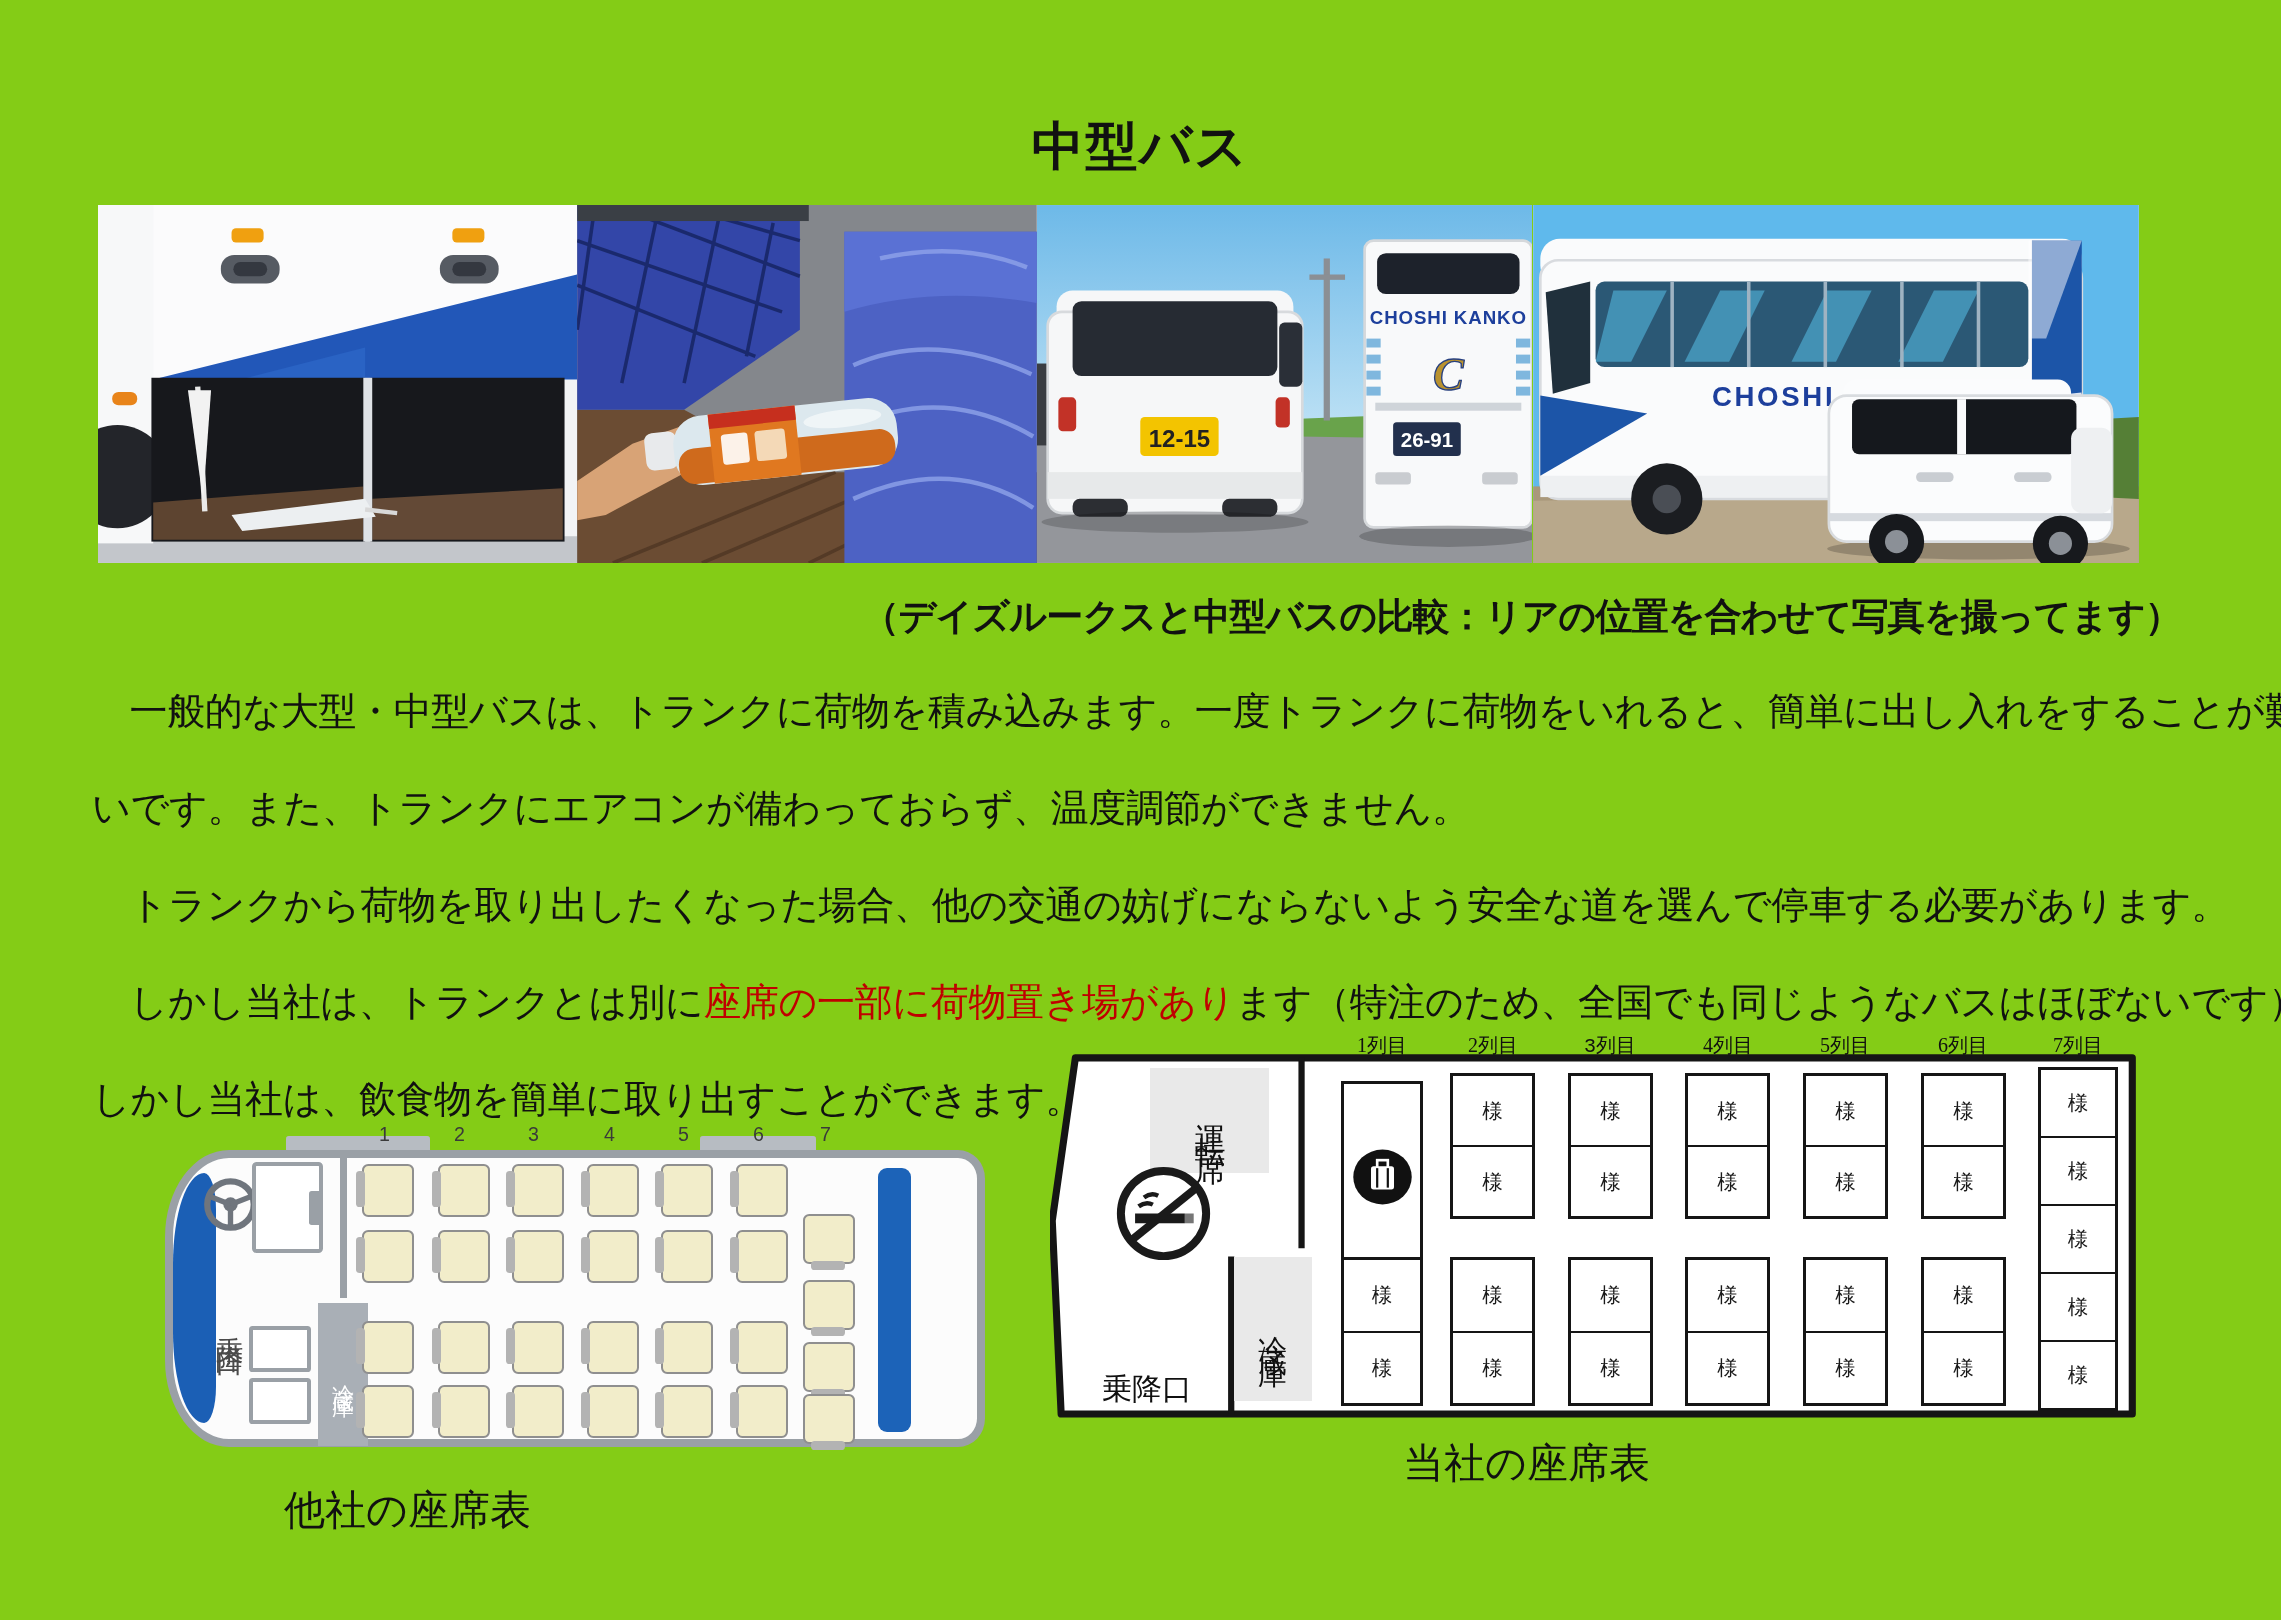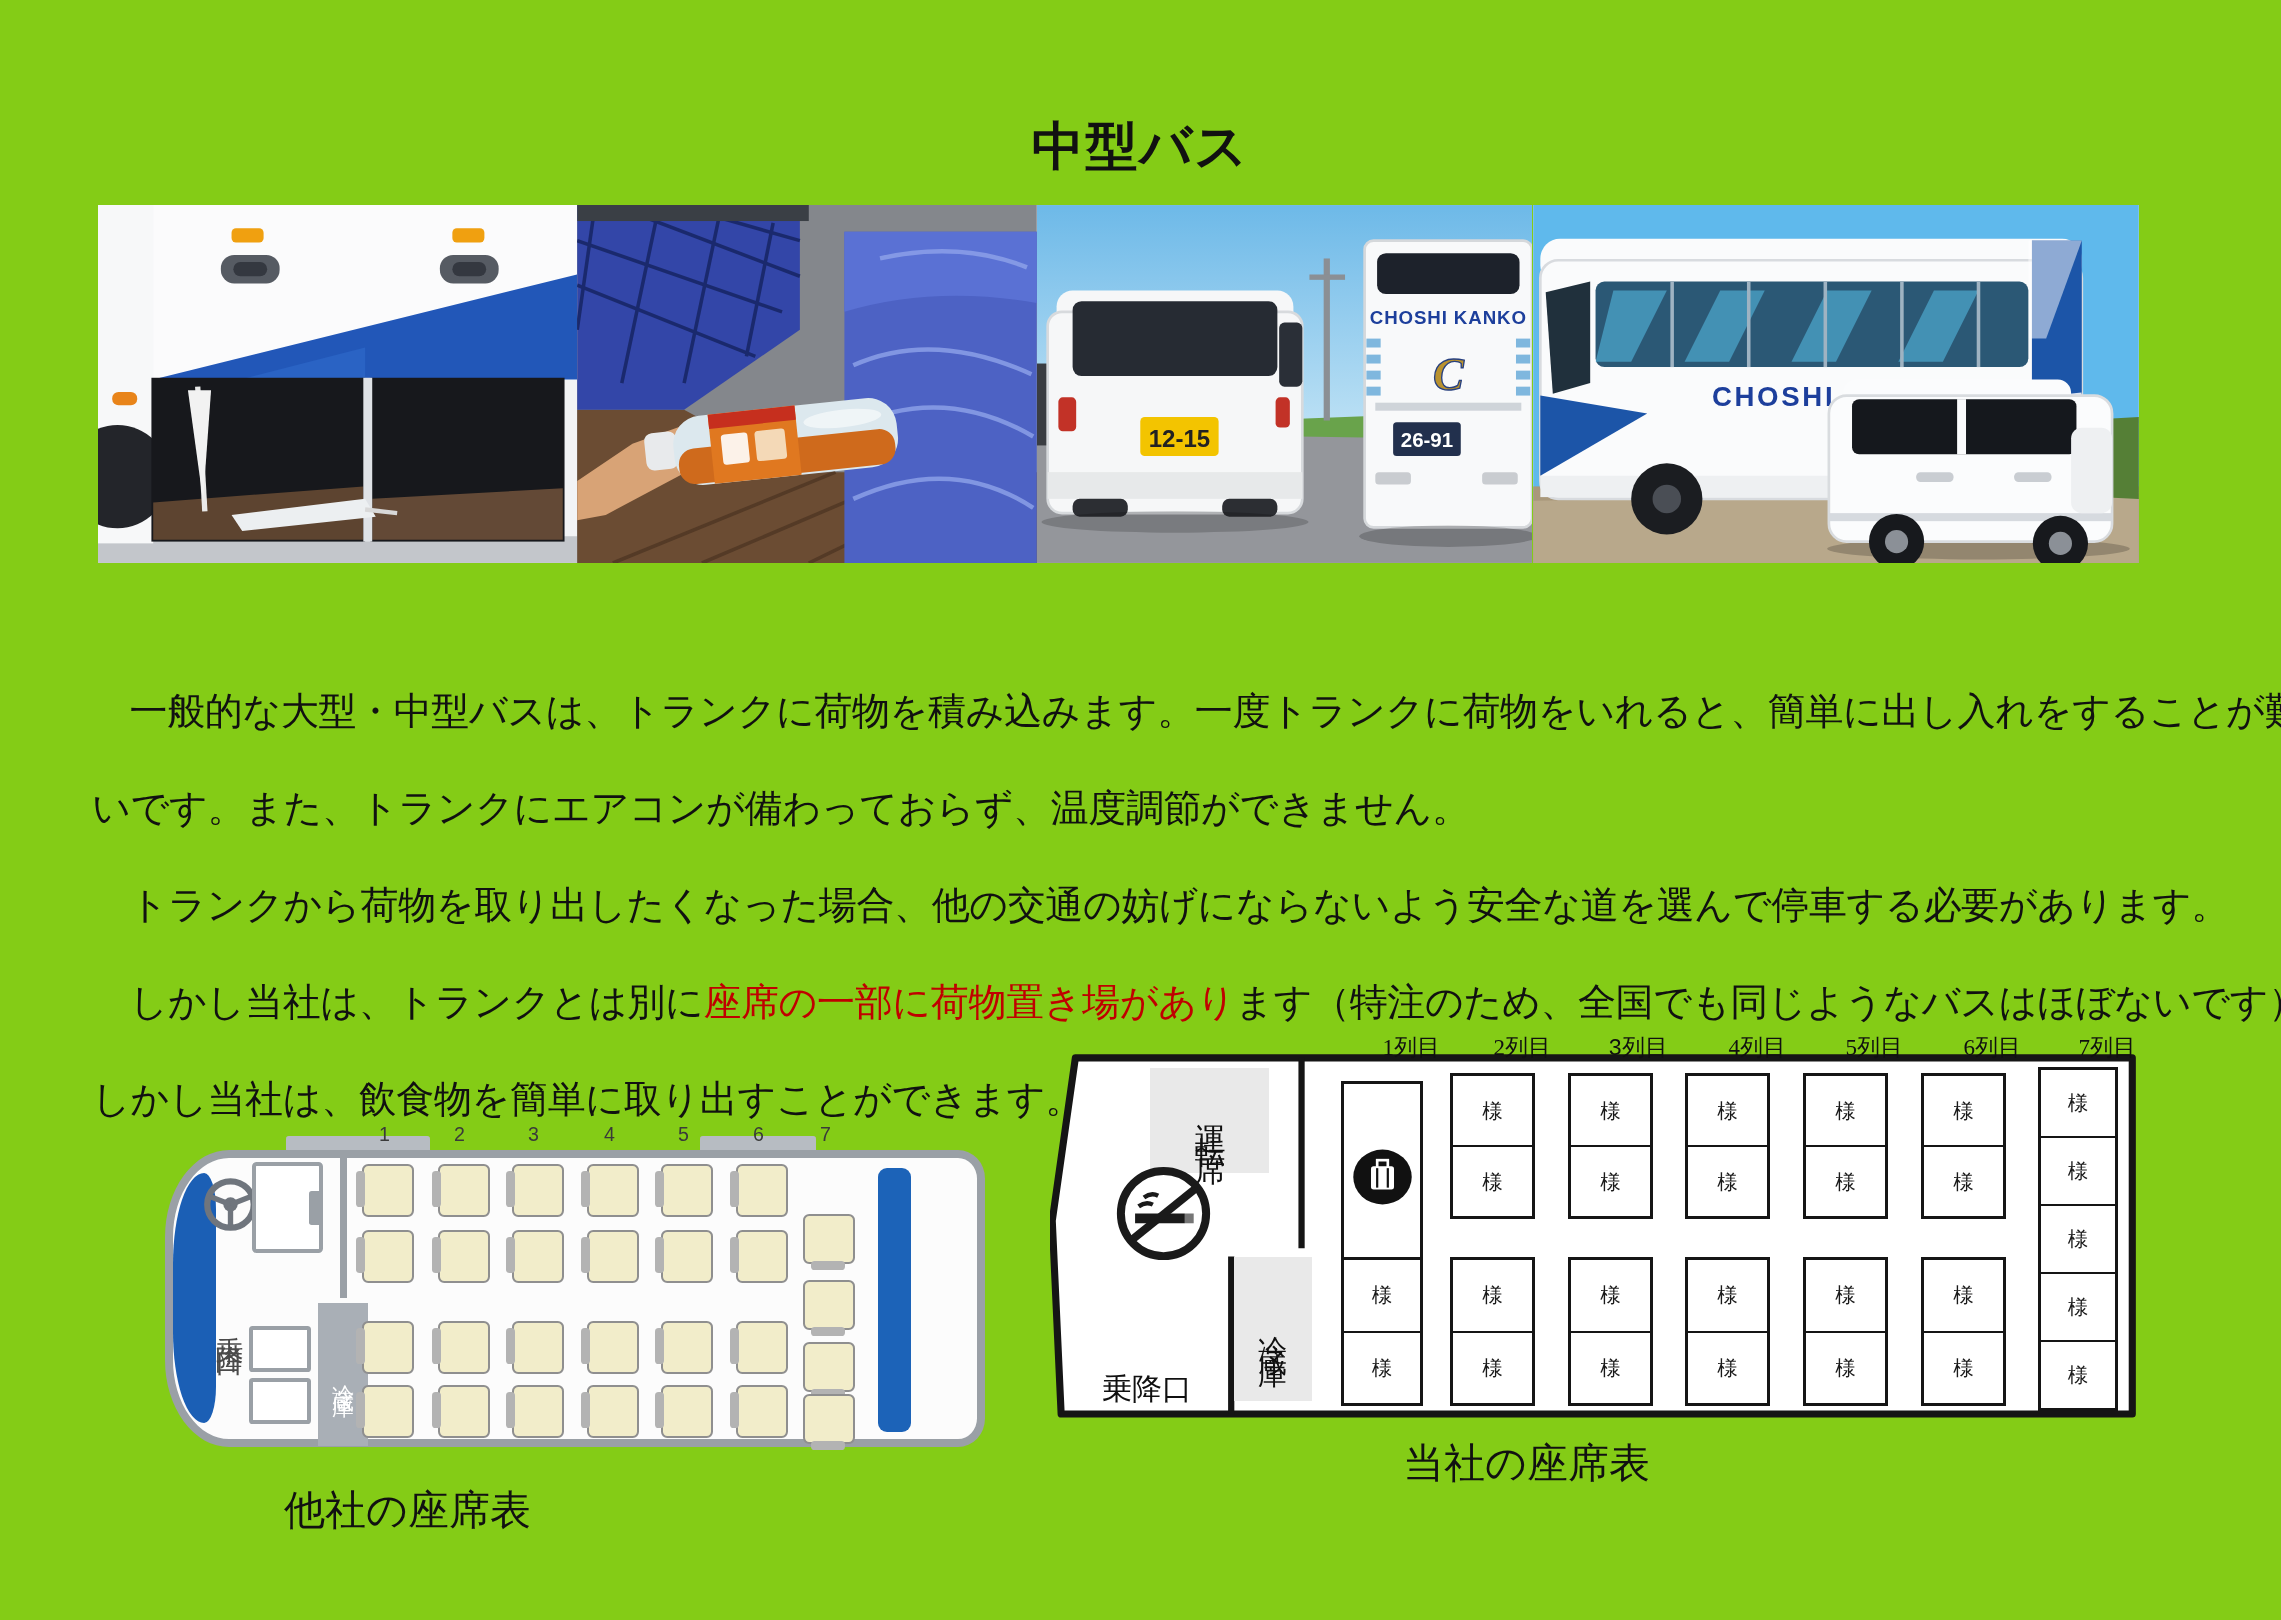--- a/index.html
+++ b/index.html
@@ -45,21 +45,21 @@
                 background:#b3b3b3;border-radius:3.6px;}
   .seat.rot{height:50px;}
   .seat.rot::before{left:6.2px;top:auto;bottom:-8px;width:34px;height:9px;}
   .lcap,.rcap{position:absolute;font-size:41px;color:#111;text-align:center;width:383px;}
   .lcap{left:216px;top:1483px;}
   .rcap{left:1335px;top:1436px;}
 
   
   #rmap{position:absolute;left:1050px;top:1032px;width:1105px;height:463px;
         font-family:"Liberation Serif",serif;}
-  .rhdr{position:absolute;top:0;width:116px;text-align:right;font-size:23px;color:#101010;}
+  .rhdr{position:absolute;top:0;width:116px;text-align:center;font-size:20px;color:#101010;}
   .rgray{position:absolute;background:#e9e9e9;display:flex;align-items:center;justify-content:center;}
   .rgray span{writing-mode:vertical-rl;font-size:31px;letter-spacing:14.3px;color:#101010;}
   .rentr{position:absolute;left:52px;top:337px;font-size:30px;color:#101010;}
   .rbox{position:absolute;border:3.6px solid #151515;background:#fff;box-sizing:border-box;
         display:flex;flex-direction:column;}
   .rcell{flex:1;display:flex;align-items:center;justify-content:center;font-size:20.5px;
          color:#1a1a1a;border-top:2.7px solid #151515;}
   .rcell:first-child{border-top:none;}
 </style>
 </head>
@@ -241,20 +241,21 @@
         <rect x="332" y="346" width="318" height="9" fill="#d6dadf"></rect>
         <rect x="604" y="250" width="46" height="96" rx="12" fill="#eef0f2"></rect>
         <circle cx="408" cy="378" r="31" fill="#17191d"></circle>
         <circle cx="408" cy="378" r="13" fill="#8b9097"></circle>
         <circle cx="592" cy="380" r="31" fill="#17191d"></circle>
         <circle cx="592" cy="380" r="13" fill="#8b9097"></circle>
       </g>
     </svg>
   </div>
 
+  <div class="photo-caption">（デイズルークスと中型バスの比較：リアの位置を合わせて写真を撮ってます）</div>
 
   <div class="body-text" id="body-text">
       <div class="bline"><span>　一般的な大型・中型バスは、トランクに荷物を積み込みます。一度トランクに荷物をいれると、簡単に出し入れをすることが難し</span></div>
       <div class="bline"><span>いです。また、トランクにエアコンが備わっておらず、温度調節ができません。</span></div>
       <div class="bline"><span>　トランクから荷物を取り出したくなった場合、他の交通の妨げにならないよう安全な道を選んで停車する必要があります。</span></div>
       <div class="bline"><span>　しかし当社は、トランクとは別に</span><span class="red">座席の一部に荷物置き場があり</span><span>ます（特注のため、全国でも同じようなバスはほぼないです）。</span></div>
       <div class="bline"><span>しかし当社は、飲食物を簡単に取り出すことができます。</span></div>
     </div>
 
   <div id="lmap">

